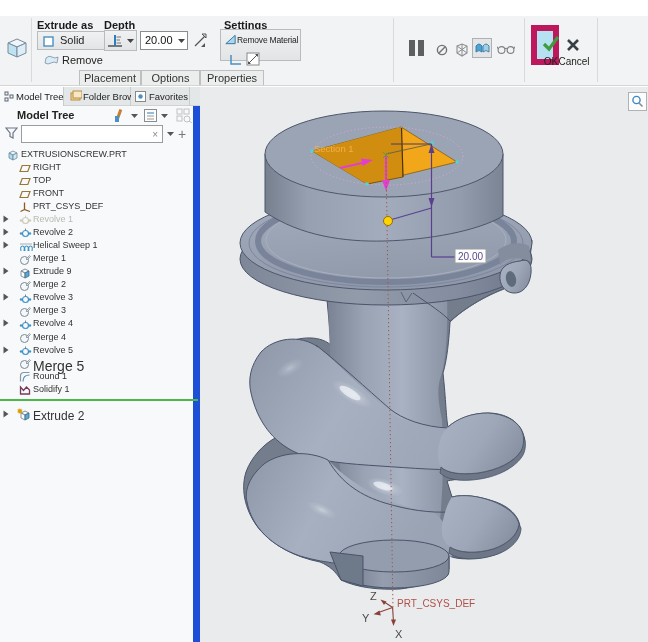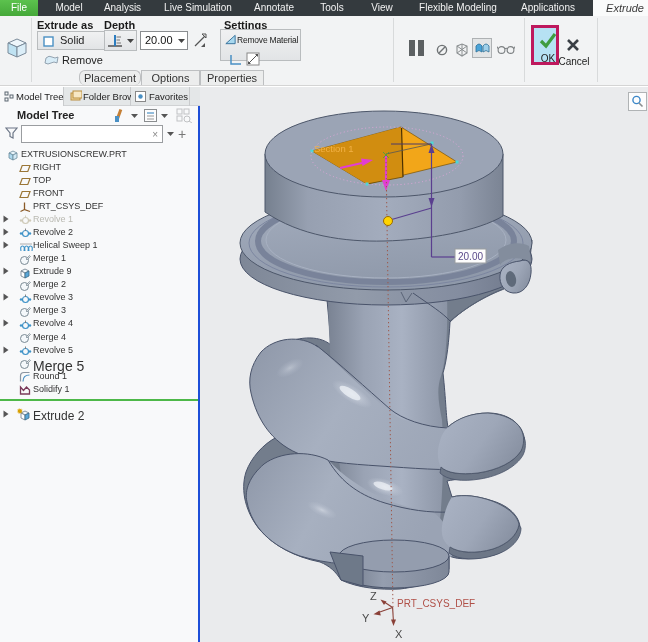--- a/index.html
+++ b/index.html
@@ -17,33 +17,20 @@
 #ribbon { position:absolute; left:0; top:16px; width:648px; height:70px; background:#f2f3f4; border-bottom:1px solid #d4d4d4; }
 .rlabel { position:absolute; font-size:11px; font-weight:bold; color:#1a1a1a; }
 .rbtn { position:absolute; background:linear-gradient(#f0f1f2,#e2e4e6); border:1px solid #b9bcbe; font-size:11px; color:#222; }
 .vsep { position:absolute; top:2px; width:1px; height:64px; background:#d8dadb; }
 .tab { position:absolute; top:54px; height:15px; background:#eceded; border:1px solid #bdbfc1; border-bottom:none; font-size:11px; color:#333; text-align:center; line-height:15px; }
 </style>
 </head>
 <body>
 <div id="page">
 
-  <div id="menubar">
-    <div id="menudark"></div>
-    <div id="filebtn">File</div>
-    <div class="mitem" style="left:48px;width:42px;">Model</div>
-    <div class="mitem" style="left:100px;width:45px;">Analysis</div>
-    <div class="mitem" style="left:158px;width:80px;">Live Simulation</div>
-    <div class="mitem" style="left:248px;width:52px;">Annotate</div>
-    <div class="mitem" style="left:314px;width:36px;">Tools</div>
-    <div class="mitem" style="left:364px;width:36px;">View</div>
-    <div class="mitem" style="left:412px;width:92px;">Flexible Modeling</div>
-    <div class="mitem" style="left:516px;width:64px;">Applications</div>
-    <div id="mExtrude">Extrude</div>
-  </div>
 
   <div id="ribbon">
 
     <svg style="position:absolute;left:4px;top:18px;" width="26" height="26" viewBox="0 0 26 26">
       <polygon points="4,9 13,5 22,9 13,13" fill="#eef6fb" stroke="#7a8a99" stroke-width="1"></polygon>
       <polygon points="4,9 13,13 13,23 4,19" fill="#bfe2f2" stroke="#7a8a99" stroke-width="1"></polygon>
       <polygon points="13,13 22,9 22,19 13,23" fill="#dceef8" stroke="#7a8a99" stroke-width="1"></polygon>
     </svg>
     <div class="vsep" style="left:31px;"></div>
 
@@ -127,35 +114,35 @@
 
     <svg style="position:absolute;left:497px;top:28px;" width="18" height="11" viewBox="0 0 18 11">
       <circle cx="4.5" cy="6" r="3.4" fill="none" stroke="#7d8183" stroke-width="1.1"></circle>
       <circle cx="13.5" cy="6" r="3.4" fill="none" stroke="#7d8183" stroke-width="1.1"></circle>
       <path d="M7.9 5 Q9 3.6 11.1 5" fill="none" stroke="#7d8183" stroke-width="1.1"></path>
       <path d="M1.2 5 L0.2 2.5 M16.8 5 L17.8 2.5" stroke="#7d8183" stroke-width="1"></path>
     </svg>
 
     <div class="vsep" style="left:524px;"></div>
 
-    <div style="position:absolute;left:531px;top:9px;width:28px;height:40px;background:#b6e1f3;border:3px solid #be185d;">
+    <div style="position:absolute;left:531px;top:9px;width:28px;height:40px;background:#b6e1f3;border:6px solid #be185d;">
       <svg style="position:absolute;left:4px;top:3px;" width="20" height="18" viewBox="0 0 20 18">
         <path d="M3 10 L8 15 L17 3" fill="none" stroke="#3f9c3f" stroke-width="3.2"></path>
       </svg>
       <div style="position:absolute;left:0;width:28px;top:25px;text-align:center;font-size:10px;color:#222;">OK</div>
     </div>
 
     <svg style="position:absolute;left:566px;top:22px;" width="14" height="14" viewBox="0 0 14 14">
       <path d="M2 2 L12 12 M12 2 L2 12" stroke="#3a3f45" stroke-width="2.6"></path>
     </svg>
     <div style="position:absolute;left:558px;top:40px;width:32px;text-align:center;font-size:10px;color:#222;">Cancel</div>
 
     <div class="vsep" style="left:597px;"></div>
 
-    <div class="tab" style="left:79px;width:62px;border-radius:6px;">Placement</div>
+    <div class="tab" style="left:79px;width:62px;">Placement</div>
     <div class="tab" style="left:141px;width:59px;">Options</div>
     <div class="tab" style="left:200px;width:64px;">Properties</div>
   </div>
 
   <div id="main" style="position:absolute;left:0;top:87px;width:648px;height:555px;background:#eaebed;">
 
     <div id="viewport" style="position:absolute;left:200px;top:0;width:448px;height:555px;background:#eaebed;">
       <svg width="448" height="555" viewBox="200 87 448 555" style="position:absolute;left:0;top:0;">
 
         <g id="model">
@@ -354,21 +341,21 @@
       </svg>
 
       <div style="position:absolute;left:428px;top:5px;width:19px;height:19px;background:#fdfdfd;border:1px solid #b0b3b5;">
         <svg style="position:absolute;left:2px;top:2px;" width="13" height="13" viewBox="0 0 13 13">
           <circle cx="5.5" cy="5" r="3.6" fill="none" stroke="#3b87c8" stroke-width="1.4"></circle>
           <line x1="8" y1="8" x2="11.5" y2="11.5" stroke="#8a8d8f" stroke-width="1.6"></line>
         </svg>
       </div>
     </div>
 
-    <div id="panel" style="position:absolute;left:0;top:0;width:200px;height:555px;background:#f8f9fa;border-right:2px solid #1d4ed8;">
+    <div id="panel" style="position:absolute;left:0;top:0;width:200px;height:555px;background:#f8f9fa;border-right:7px solid #1d4ed8;">
 
       <div style="position:absolute;left:0;top:0;width:200px;height:19px;background:#e4e7e8;border-bottom:1px solid #d0d2d4;"></div>
       <div style="position:absolute;left:0;top:0;width:64px;height:19px;background:#f8f9fa;border-right:1px solid #c9cbcd;">
         <svg style="position:absolute;left:4px;top:4px;" width="11" height="11" viewBox="0 0 11 11">
           <rect x="1" y="1" width="3" height="3" fill="none" stroke="#5b6770" stroke-width="1"></rect>
           <rect x="1" y="7" width="3" height="3" fill="none" stroke="#5b6770" stroke-width="1"></rect>
           <rect x="6" y="4" width="3" height="3" fill="none" stroke="#5b6770" stroke-width="1"></rect>
         </svg>
         <span style="position:absolute;left:16px;top:4px;font-size:9.5px;color:#222;white-space:nowrap;">Model Tree</span>
       </div>

